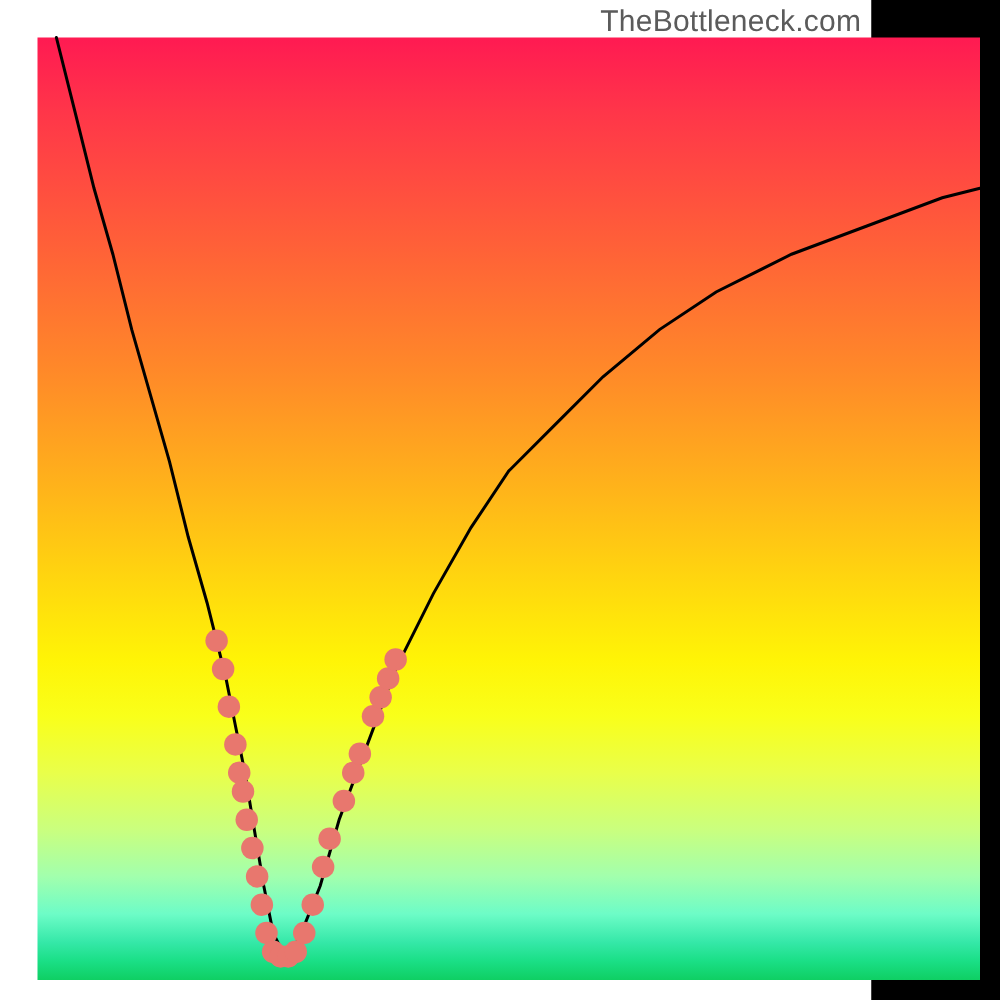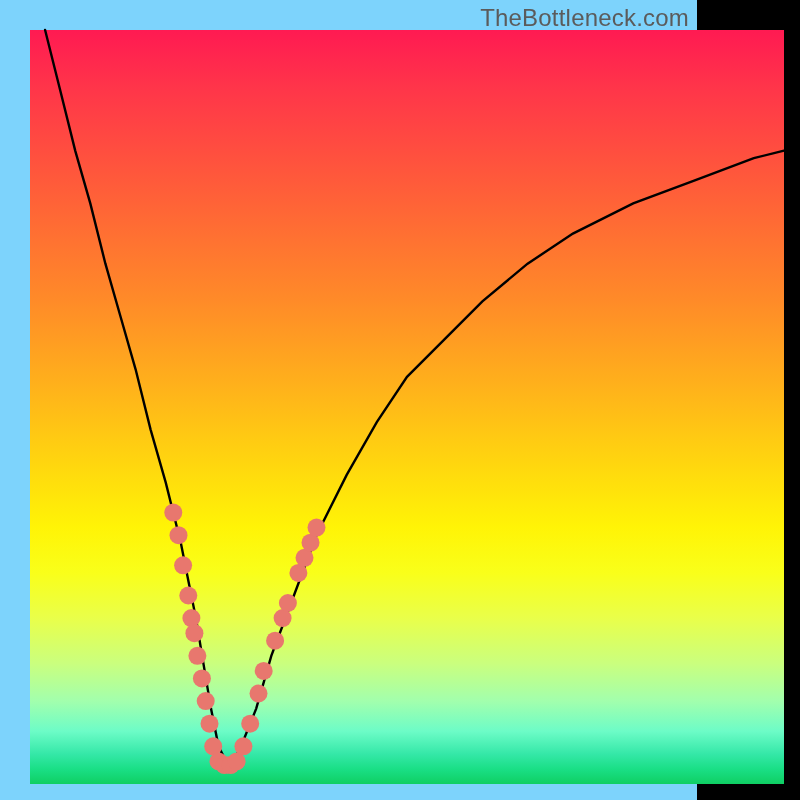--- a/index.html
+++ b/index.html
@@ -9,21 +9,21 @@
     height: 800px;
     overflow: hidden;
     background: #000;
     font-family: Arial, Helvetica, sans-serif;
   }
   .frame {
     position: absolute;
     top: 0; left: 0;
     width: 697px;
     height: 800px;
-    background: #7dd3fc;
+    background: #ffffff;
   }
   .watermark {
     position: absolute;
     top: 4px;
     right: 8px;
     font-size: 24px;
     font-weight: 400;
     color: #5b5b5b;
     letter-spacing: 0.2px;
     user-select: none;

